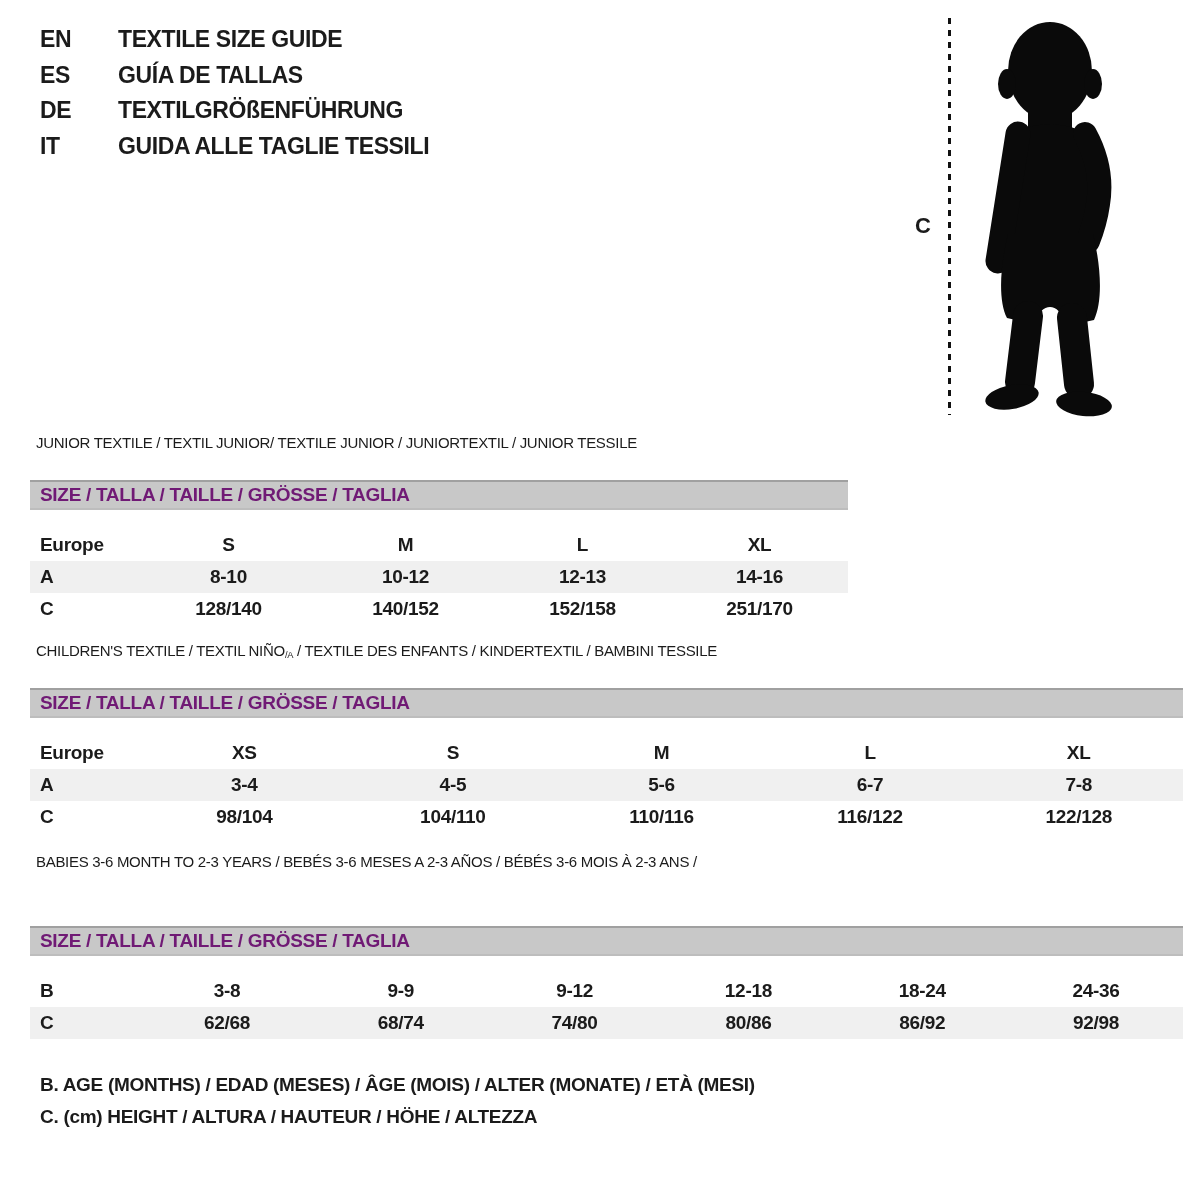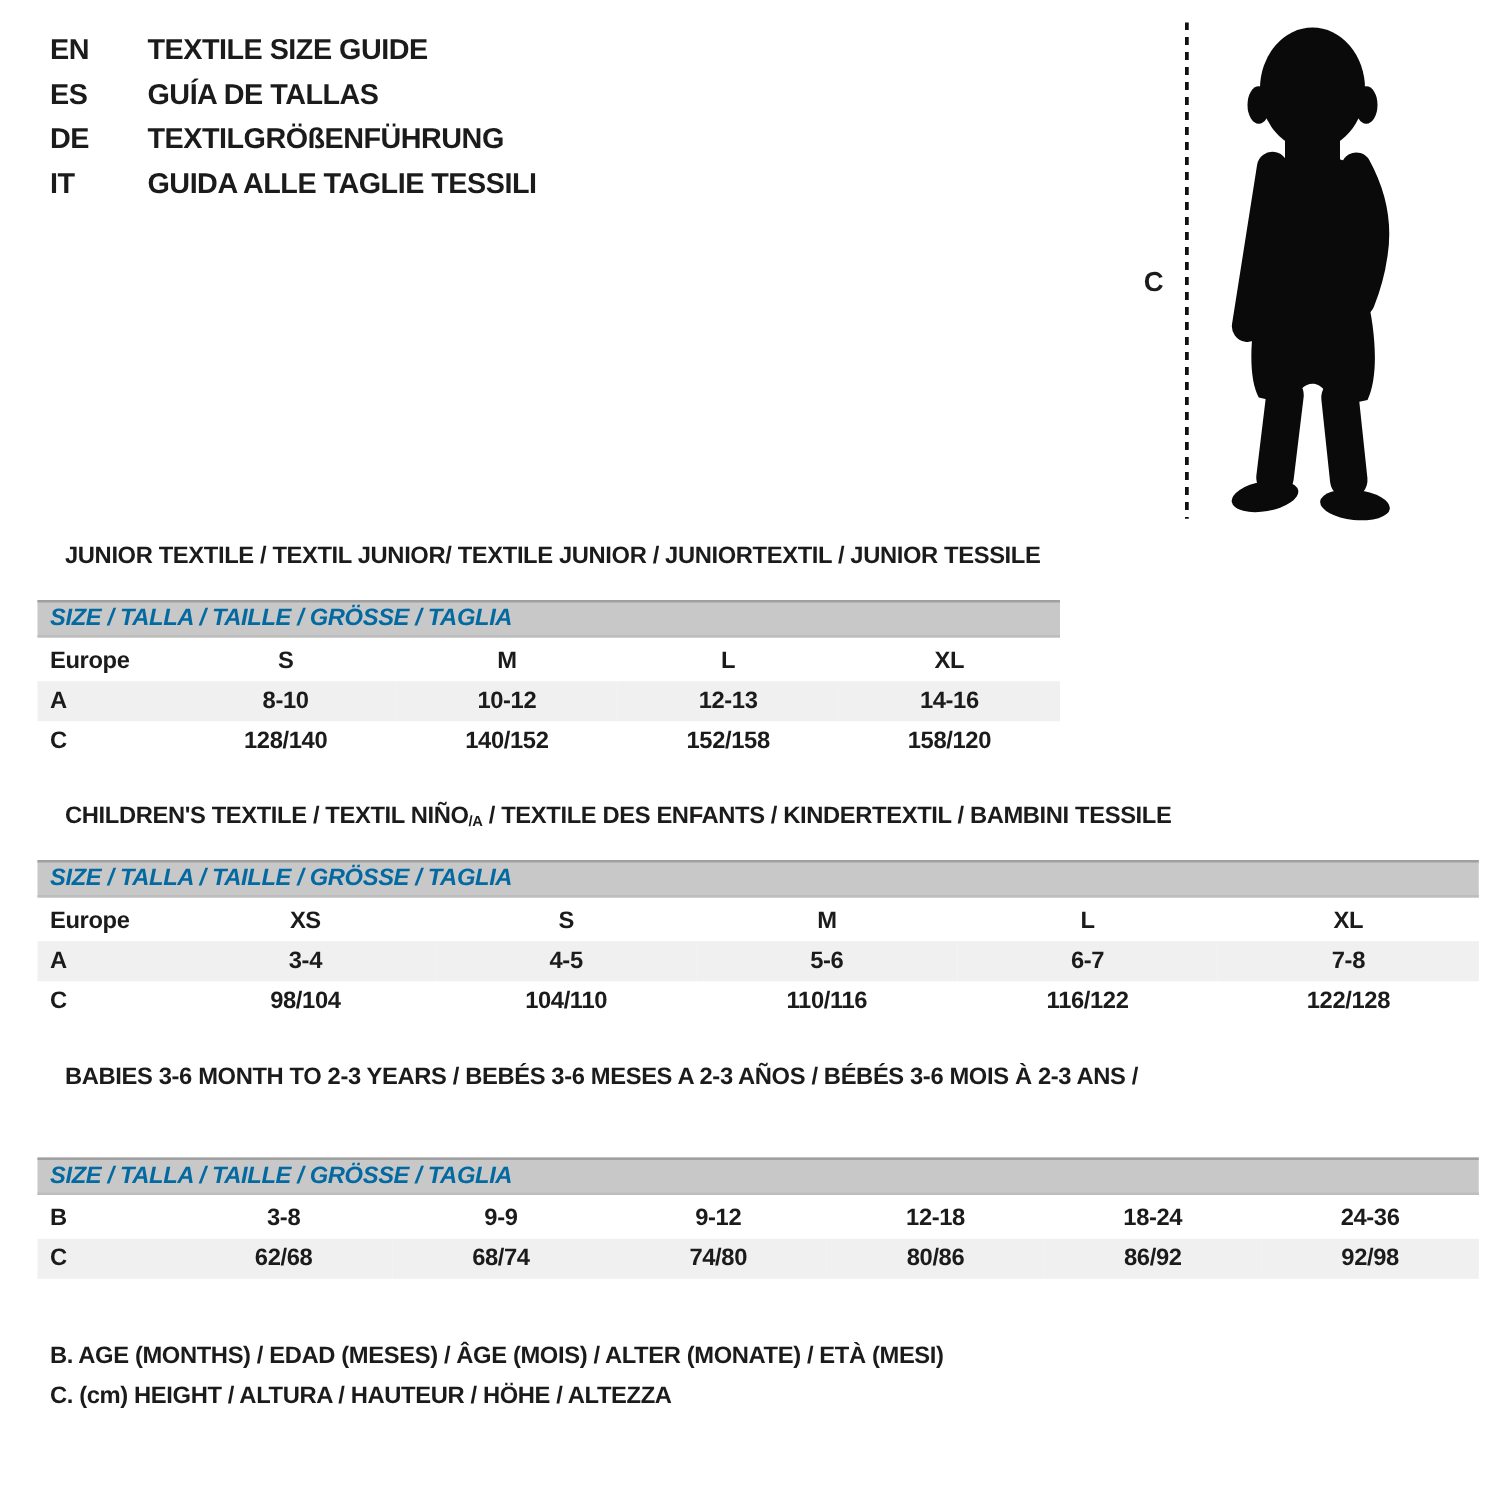--- a/index.html
+++ b/index.html
@@ -27,40 +27,40 @@
     background: repeating-linear-gradient(to bottom, #111 0px, #111 6px, transparent 6px, transparent 12px);
   }
   .measure-label {
     left: 908px; top: 213px; width: 30px;
     font-size: 22px; font-weight: 700; text-align: center;
   }
   .baby-svg { left: 962px; top: 14px; width: 178px; height: 406px; }
 
   
   .section-title {
-    left: 52px;
-    font-size: 19px; font-weight: 700; letter-spacing: -0.3px; white-space: nowrap;
+    left: 36px;
+    font-size: 15px; font-weight: 400; letter-spacing: -0.3px; white-space: nowrap;
   }
   .section-title .sub { font-size: 0.62em; vertical-align: -0.25em; }
   .two-line { line-height: 30px; }
 
   
   .table-wrap { left: 30px; }
   .w-junior { width: 818px; }
   .w-full   { width: 1153px; }
   .size-bar {
     height: 26px;
     background: #c8c8c8;
     border-top: 2px solid #a0a0a0;
     border-bottom: 2px solid #bdbdbd;
     display: flex; align-items: center;
     padding-left: 10px;
-    font-size: 19px; font-weight: 700; letter-spacing: -0.3px; color: #0369a1; font-style: italic;
-  }
-  table { width: 100%; border-collapse: collapse; table-layout: fixed; margin-top: 3px; }
+    font-size: 19px; font-weight: 700; letter-spacing: -0.3px; color: #701a75;
+  }
+  table { width: 100%; border-collapse: collapse; table-layout: fixed; margin-top: 19px; }
   col.label-col { width: 110px; }
   th, td {
     font-size: 19px; font-weight: 700; letter-spacing: -0.3px;
     height: 32px; padding: 0; text-align: center; white-space: nowrap;
   }
   th.row-label { text-align: left; padding-left: 10px; }
   tr.stripe { background: #f0f0f0; }
 
   
   .legend { left: 40px; top: 1069px; }
@@ -143,21 +143,21 @@
         <td>8-10</td>
         <td>10-12</td>
         <td>12-13</td>
         <td>14-16</td>
       </tr>
       <tr>
         <th class="row-label">C</th>
         <td>128/140</td>
         <td>140/152</td>
         <td>152/158</td>
-        <td>158/120</td>
+        <td>251/170</td>
       </tr>
     </tbody>
   </table>
 </div>
 
 <div class="abs section-title" style="top:642px"><span>CHILDREN'S TEXTILE / TEXTIL NIÑO</span><span class="sub">/A</span><span> / TEXTILE DES ENFANTS / KINDERTEXTIL / BAMBINI TESSILE</span></div>
 <div class="abs table-wrap w-full" style="top:688px">
   <div class="size-bar">SIZE / TALLA / TAILLE / GRÖSSE / TAGLIA</div>
   <table>
     <colgroup>

